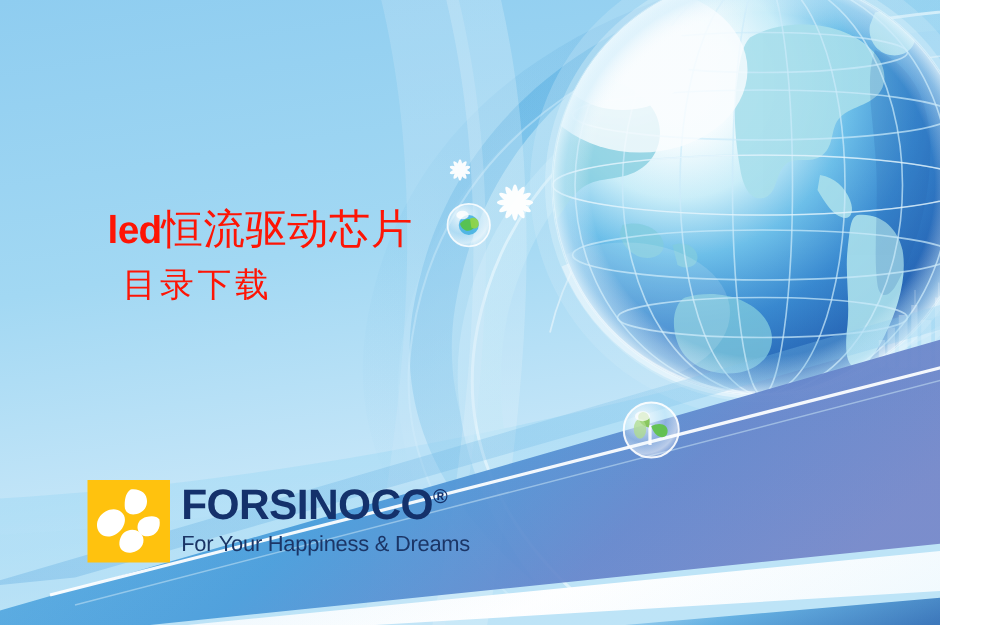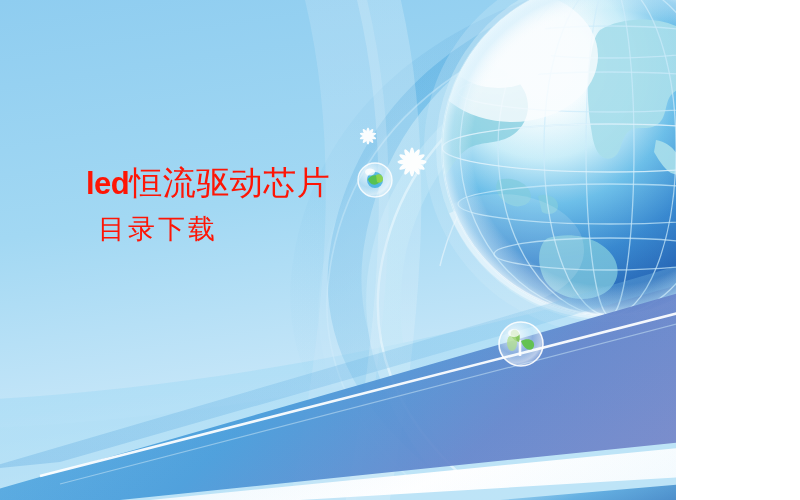--- a/index.html
+++ b/index.html
@@ -7,21 +7,21 @@
     margin: 0;
     padding: 0;
     background: #ffffff;
   }
   body {
     font-family: "Liberation Sans", "DejaVu Sans", sans-serif;
   }
 
   #stage {
     position: relative;
-    width: 676px;
+    width: 752px;
     height: 500px;
     overflow: hidden;
     background: #9ED5F2;
   }
 
   #bg-svg, #deco-svg {
     position: absolute;
     top: 0; left: 0;
     width: 800px;
     height: 500px;
@@ -396,14 +396,51 @@
       <path d="M -3 -3 C 3 -8 10 -5 9 1 C 8 7 0 6 -3 -3 Z" fill="#55BD4A" opacity="0.95"></path>
       <ellipse cx="-8" cy="-9" rx="5" ry="3.2" fill="#FFFFFF" opacity="0.7"></ellipse>
     </g>
   </svg>
 
   <div class="headline">
     <span class="line1"><span class="latin">led</span><span>恒流驱动芯片</span></span>
     <span class="line2">目录下载</span>
   </div>
 
+  <div id="logo-block">
+
+    <div id="logo-mark">
+      <svg width="66" height="66" viewBox="0 0 66 66" aria-hidden="true">
+        <g fill="#FFFFFF">
+
+          <path d="M 34.5 7.5 C 43 6.5 48.5 11.5 47.5 18.5
+                   C 46.8 24 42 27.5 36.5 27.5
+                   C 32.5 27.5 30 25 29.8 21.5
+                   C 29.5 16 30.5 10 34.5 7.5 Z"></path>
+
+          <path d="M 57.5 31.5 C 59 38.5 55 44.5 48.5 45
+                   C 43.5 45.3 40 42 40 37.5
+                   C 40 33.5 43 30.5 47 29.5
+                   C 51 28.5 55.5 28.5 57.5 31.5 Z"></path>
+
+          <path d="M 9 30.5 C 13.5 23.5 22 21.5 27 25.5
+                   C 30.8 28.5 30.8 33.8 27.8 38.5
+                   C 24.5 43.5 18 46.5 13 44.5
+                   C 8 42.5 6 36 9 30.5 Z"></path>
+
+          <path d="M 32 40.5 C 37.5 38.5 43 41 44.5 46
+                   C 46 51.5 42 57 35.5 58
+                   C 29.5 59 25 55.5 25.5 50
+                   C 26 45.5 28 42 32 40.5 Z"></path>
+        </g>
+      </svg>
+    </div>
+
+    <div id="logo-text">
+      <div id="logo-wordmark">
+        <span>FORSINOCO</span><span class="reg">®</span>
+      </div>
+      <div id="logo-tagline">For Your Happiness &amp; Dreams</div>
+    </div>
+
+  </div>
 
 </div>
 
 </body></html>

